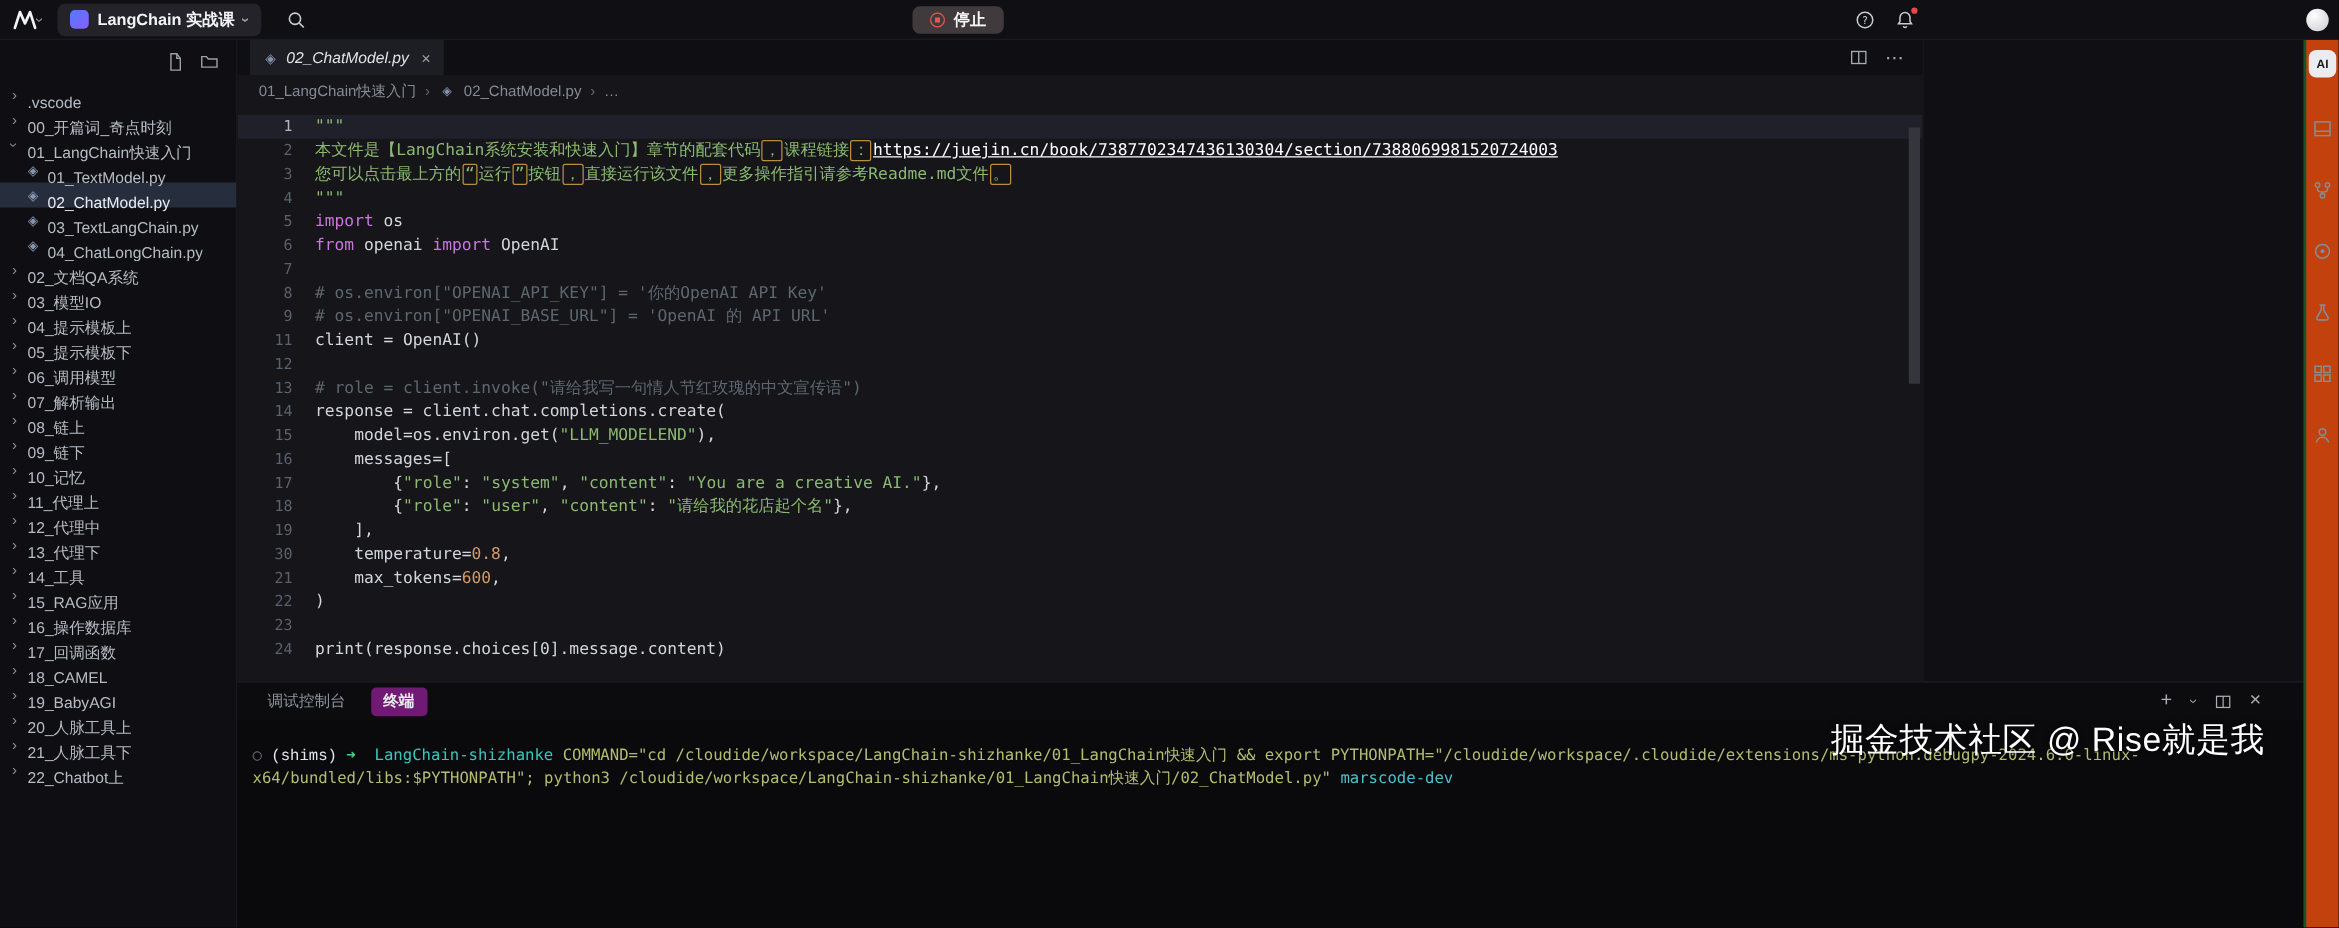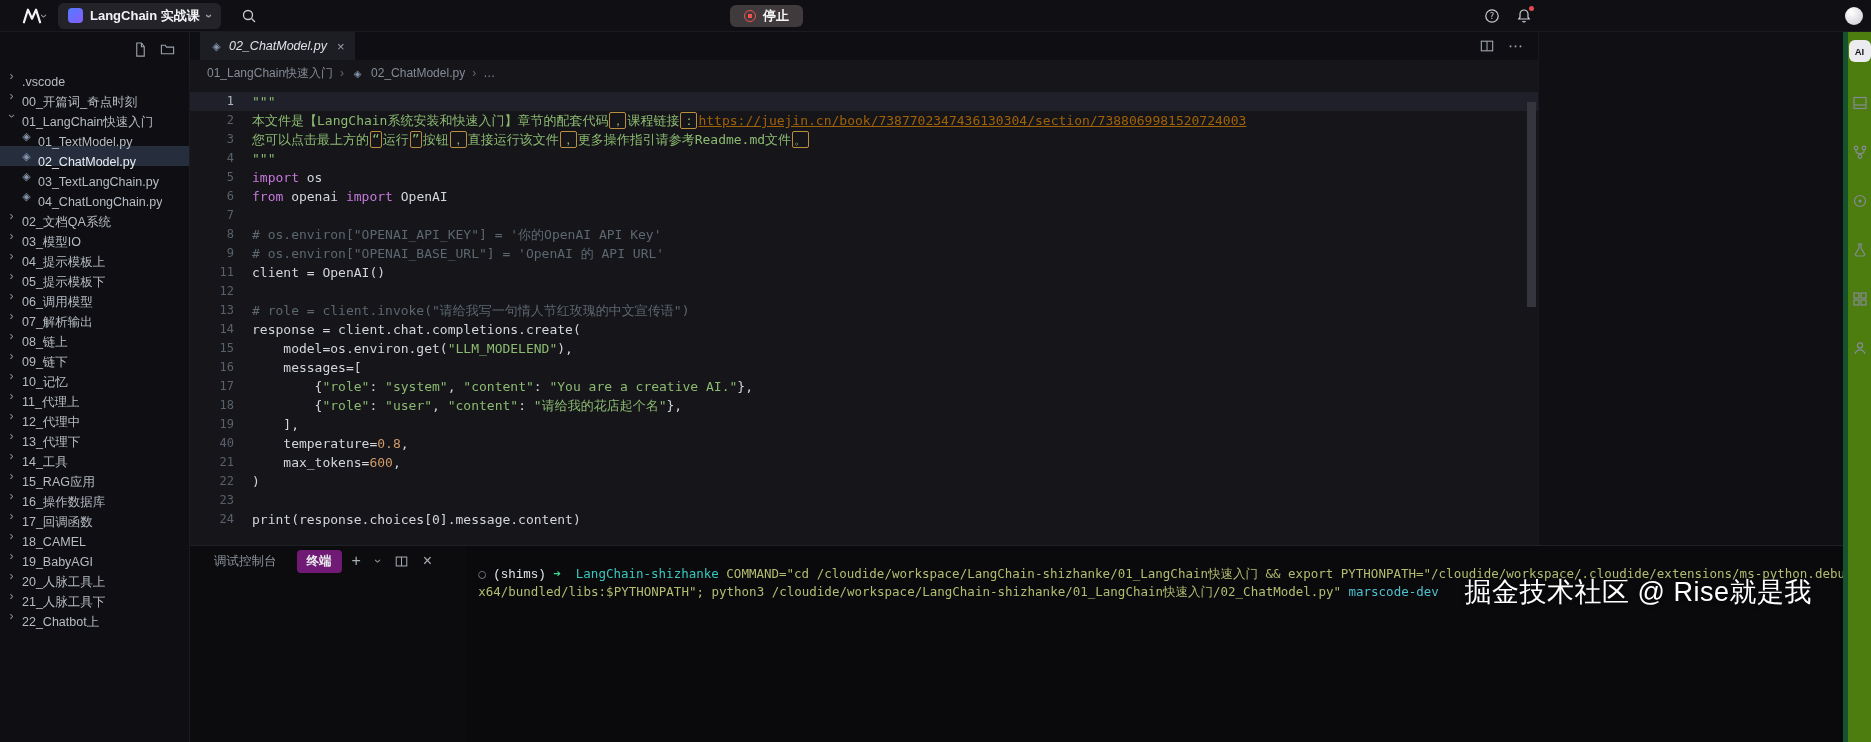--- a/index.html
+++ b/index.html
@@ -2,21 +2,21 @@
 <html><head>
 <meta charset="utf-8">
 <style>
   * { margin:0; padding:0; box-sizing:border-box; }
   html,body { width:1871px; height:742px; overflow:hidden; background:#0b0b0e;
     font-family:"Liberation Sans", sans-serif; color:#d0d4da; }
   .app { position:relative; width:1871px; height:742px; }
 
   
   .topbar { height:32px; background:#101014; display:flex; align-items:center;
-    padding:0 22px; position:relative; border-bottom:1px solid #1a1a20; }
+    padding:0 10px; position:relative; border-bottom:1px solid #1a1a20; }
   .logo svg { display:block; }
   .chev { color:#878d95; font-size:13px; line-height:1; }
   .chev-down { display:inline-block; transform:rotate(90deg); color:#9aa0a8; font-size:12px; }
   .ws-badge { display:flex; align-items:center; gap:7px; background:#232329; border-radius:6px;
     padding:4px 10px; margin-left:12px; font-size:13px; font-weight:bold; color:#f2f3f5; cursor:pointer; }
   .ws-icon { width:15px; height:15px; border-radius:4px;
     background:linear-gradient(135deg,#4f7cff,#8a5cff); }
   .icon-btn { display:flex; align-items:center; justify-content:center; cursor:pointer; }
   .search-btn { margin-left:20px; }
   .stop-btn { position:absolute; left:730px; top:5px; height:22px; display:flex; align-items:center;
@@ -76,47 +76,47 @@
   .code-row { display:flex; height:19px; }
   .code-row.hl { background:#20202b; }
   .ln { width:44px; text-align:right; color:#59616c; font-size:12px; flex-shrink:0; }
   .code-row.hl .ln { color:#aeb6c2; }
   .lc { white-space:pre; padding-left:18px; }
   .tok-pln { color:#d2d6dc; }
   .tok-str { color:#8bba70; }
   .tok-kw  { color:#c678dd; }
   .tok-cmt { color:#5c676f; }
   .tok-num { color:#d19a66; }
-  .tok-link{ color:#a16207; text-decoration:underline;margin-top:24px; }
+  .tok-link{ color:#ffffff; text-decoration:underline;margin-top:24px; }
   .tok-box { color:#8bba70; border:1px solid #b88f3e; border-radius:2px; padding:0 1px; margin:0 1px; }
   .scroll-thumb { position:absolute; right:2px; top:70px; width:9px; height:205px;
     background:#35353e; cursor:grab; }
 
   
-  .panel { flex:1; background:#0c0c0f; border-top:1px solid #202027; display:flex; flex-direction:row; }
+  .panel { flex:1; background:#0c0c0f; border-top:1px solid #202027; display:flex; flex-direction:column; }
   .panel-tabs { height:30px; display:flex; align-items:center; gap:10px; padding:0 14px; }
   .panel-tab { font-size:12.5px; color:#8d939d; padding:3px 10px; border-radius:4px; cursor:pointer; }
   .panel-tab.active { background:#701a75; color:#e8eaed; font-weight:bold; }
   .panel-actions { margin-left:auto; display:flex; align-items:center; gap:15px; padding-right:20px;
     color:#aab0b8; }
   .plus-glyph { font-size:16px; line-height:1; cursor:pointer; }
   .close-glyph { font-size:16px; line-height:1; cursor:pointer; }
 
   .terminal { flex:1; background:#0a0a0d; font-family:"DejaVu Sans Mono", monospace;
     font-size:12.5px; line-height:16.5px; padding:20px 0 0 12px; overflow:hidden; cursor:text; }
   .t-line { white-space:pre; }
   .t-dim   { color:#6f7680; }
   .t-white { color:#e2e6ea;font-family:Liberation Mono, monospace; }
   .t-green { color:#3dd68c; font-weight:bold; }
   .t-cyan  { color:#38c7bd; }
   .t-cmd   { color:#b4bd6f; }
   .t-cyan2 { color:#4fc1ce; }
 
   
-  .activitybar { width:28px; background:#4d7c0f; border-left:5px solid #14532d;
+  .activitybar { width:28px; background:#c2410c; border-left:2px solid #14532d;
     display:flex; flex-direction:column; align-items:center; padding-top:8px; gap:33px; flex-shrink:0; }
   .ai-chip { width:22px; height:22px; background:#ececf0; border-radius:6px; color:#17171b;
     font-size:9.5px; font-weight:bold; display:flex; align-items:center; justify-content:center;
     cursor:pointer; }
   .ab-icon { cursor:pointer; display:flex; }
 
   .watermark { position:absolute; right:59px; top:574px; font-size:27px; color:#ffffff;
     font-weight:500; letter-spacing:0.5px; z-index:50;
     text-shadow:0 0 4px rgba(0,0,0,0.6); pointer-events:none; }
 </style>
@@ -397,21 +397,21 @@
               </div>
               <div class="code-row">
                 <span class="ln">18</span>
                 <span class="lc"><span class="tok-pln">        {</span><span class="tok-str">"role"</span><span class="tok-pln">: </span><span class="tok-str">"user"</span><span class="tok-pln">, </span><span class="tok-str">"content"</span><span class="tok-pln">: </span><span class="tok-str">"请给我的花店起个名"</span><span class="tok-pln">},</span></span>
               </div>
               <div class="code-row">
                 <span class="ln">19</span>
                 <span class="lc"><span class="tok-pln">    ],</span></span>
               </div>
               <div class="code-row">
-                <span class="ln">40</span>
+                <span class="ln">30</span>
                 <span class="lc"><span class="tok-pln">    temperature=</span><span class="tok-num">0.8</span><span class="tok-pln">,</span></span>
               </div>
               <div class="code-row">
                 <span class="ln">21</span>
                 <span class="lc"><span class="tok-pln">    max_tokens=</span><span class="tok-num">600</span><span class="tok-pln">,</span></span>
               </div>
               <div class="code-row">
                 <span class="ln">22</span>
                 <span class="lc"><span class="tok-pln">)</span></span>
               </div>

